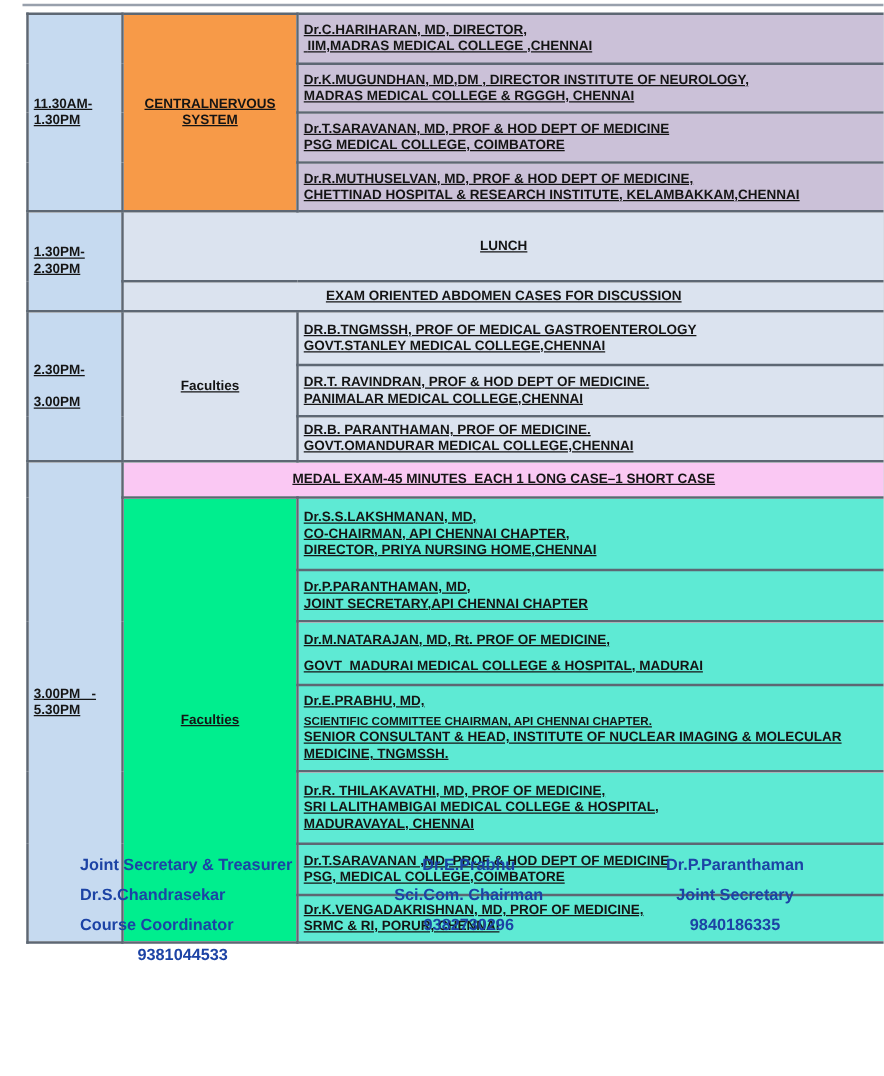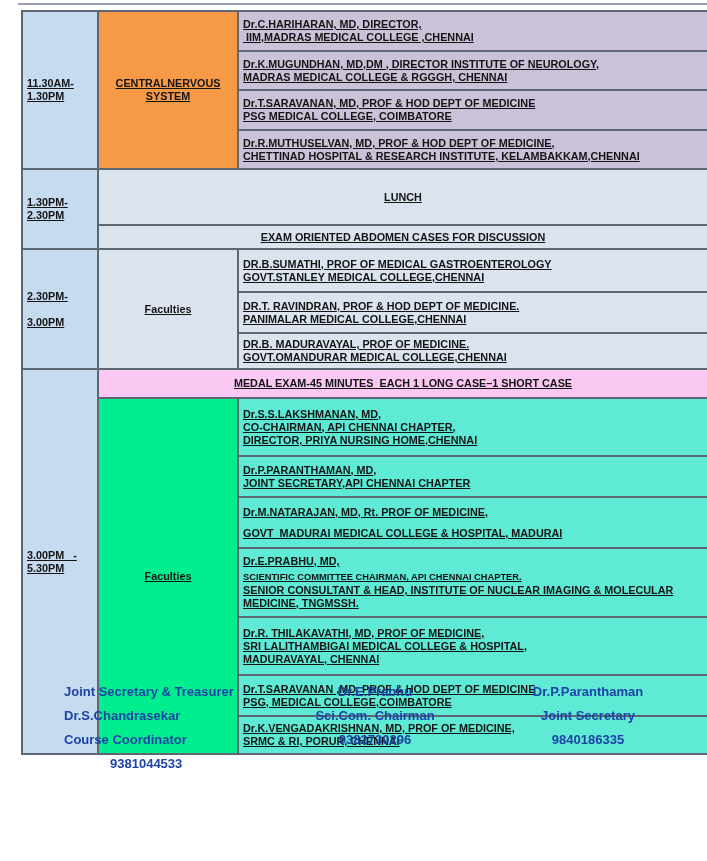--- a/index.html
+++ b/index.html
@@ -123,33 +123,33 @@
 
       <tr>
         <td class="time t-row3 h37" rowspan="3">
           <div class="line">2.30PM-</div>
           <div class="line t2">3.00PM</div>
         </td>
         <td class="fac3 h37" rowspan="3">
           <span class="line">Faculties</span>
         </td>
         <td class="spk-lite h37">
-          <div class="line">DR.B.SUMATHI, PROF OF MEDICAL GASTROENTEROLOGY</div>
+          <div class="line">DR.B.TNGMSSH, PROF OF MEDICAL GASTROENTEROLOGY</div>
           <div class="line">GOVT.STANLEY MEDICAL COLLEGE,CHENNAI</div>
         </td>
       </tr>
       <tr>
         <td class="spk-lite h35">
           <div class="line">DR.T. RAVINDRAN, PROF &amp; HOD DEPT OF MEDICINE.</div>
           <div class="line">PANIMALAR MEDICAL COLLEGE,CHENNAI</div>
         </td>
       </tr>
       <tr>
         <td class="spk-lite h30">
-          <div class="line">DR.B. MADURAVAYAL, PROF OF MEDICINE.</div>
+          <div class="line">DR.B. PARANTHAMAN, PROF OF MEDICINE.</div>
           <div class="line">GOVT.OMANDURAR MEDICAL COLLEGE,CHENNAI</div>
         </td>
       </tr>
 
       <tr>
         <td class="time t-row4 h23" rowspan="8">
           <div class="line">3.00PM   -</div>
           <div class="line">5.30PM</div>
         </td>
         <td class="pink h23" colspan="2">

